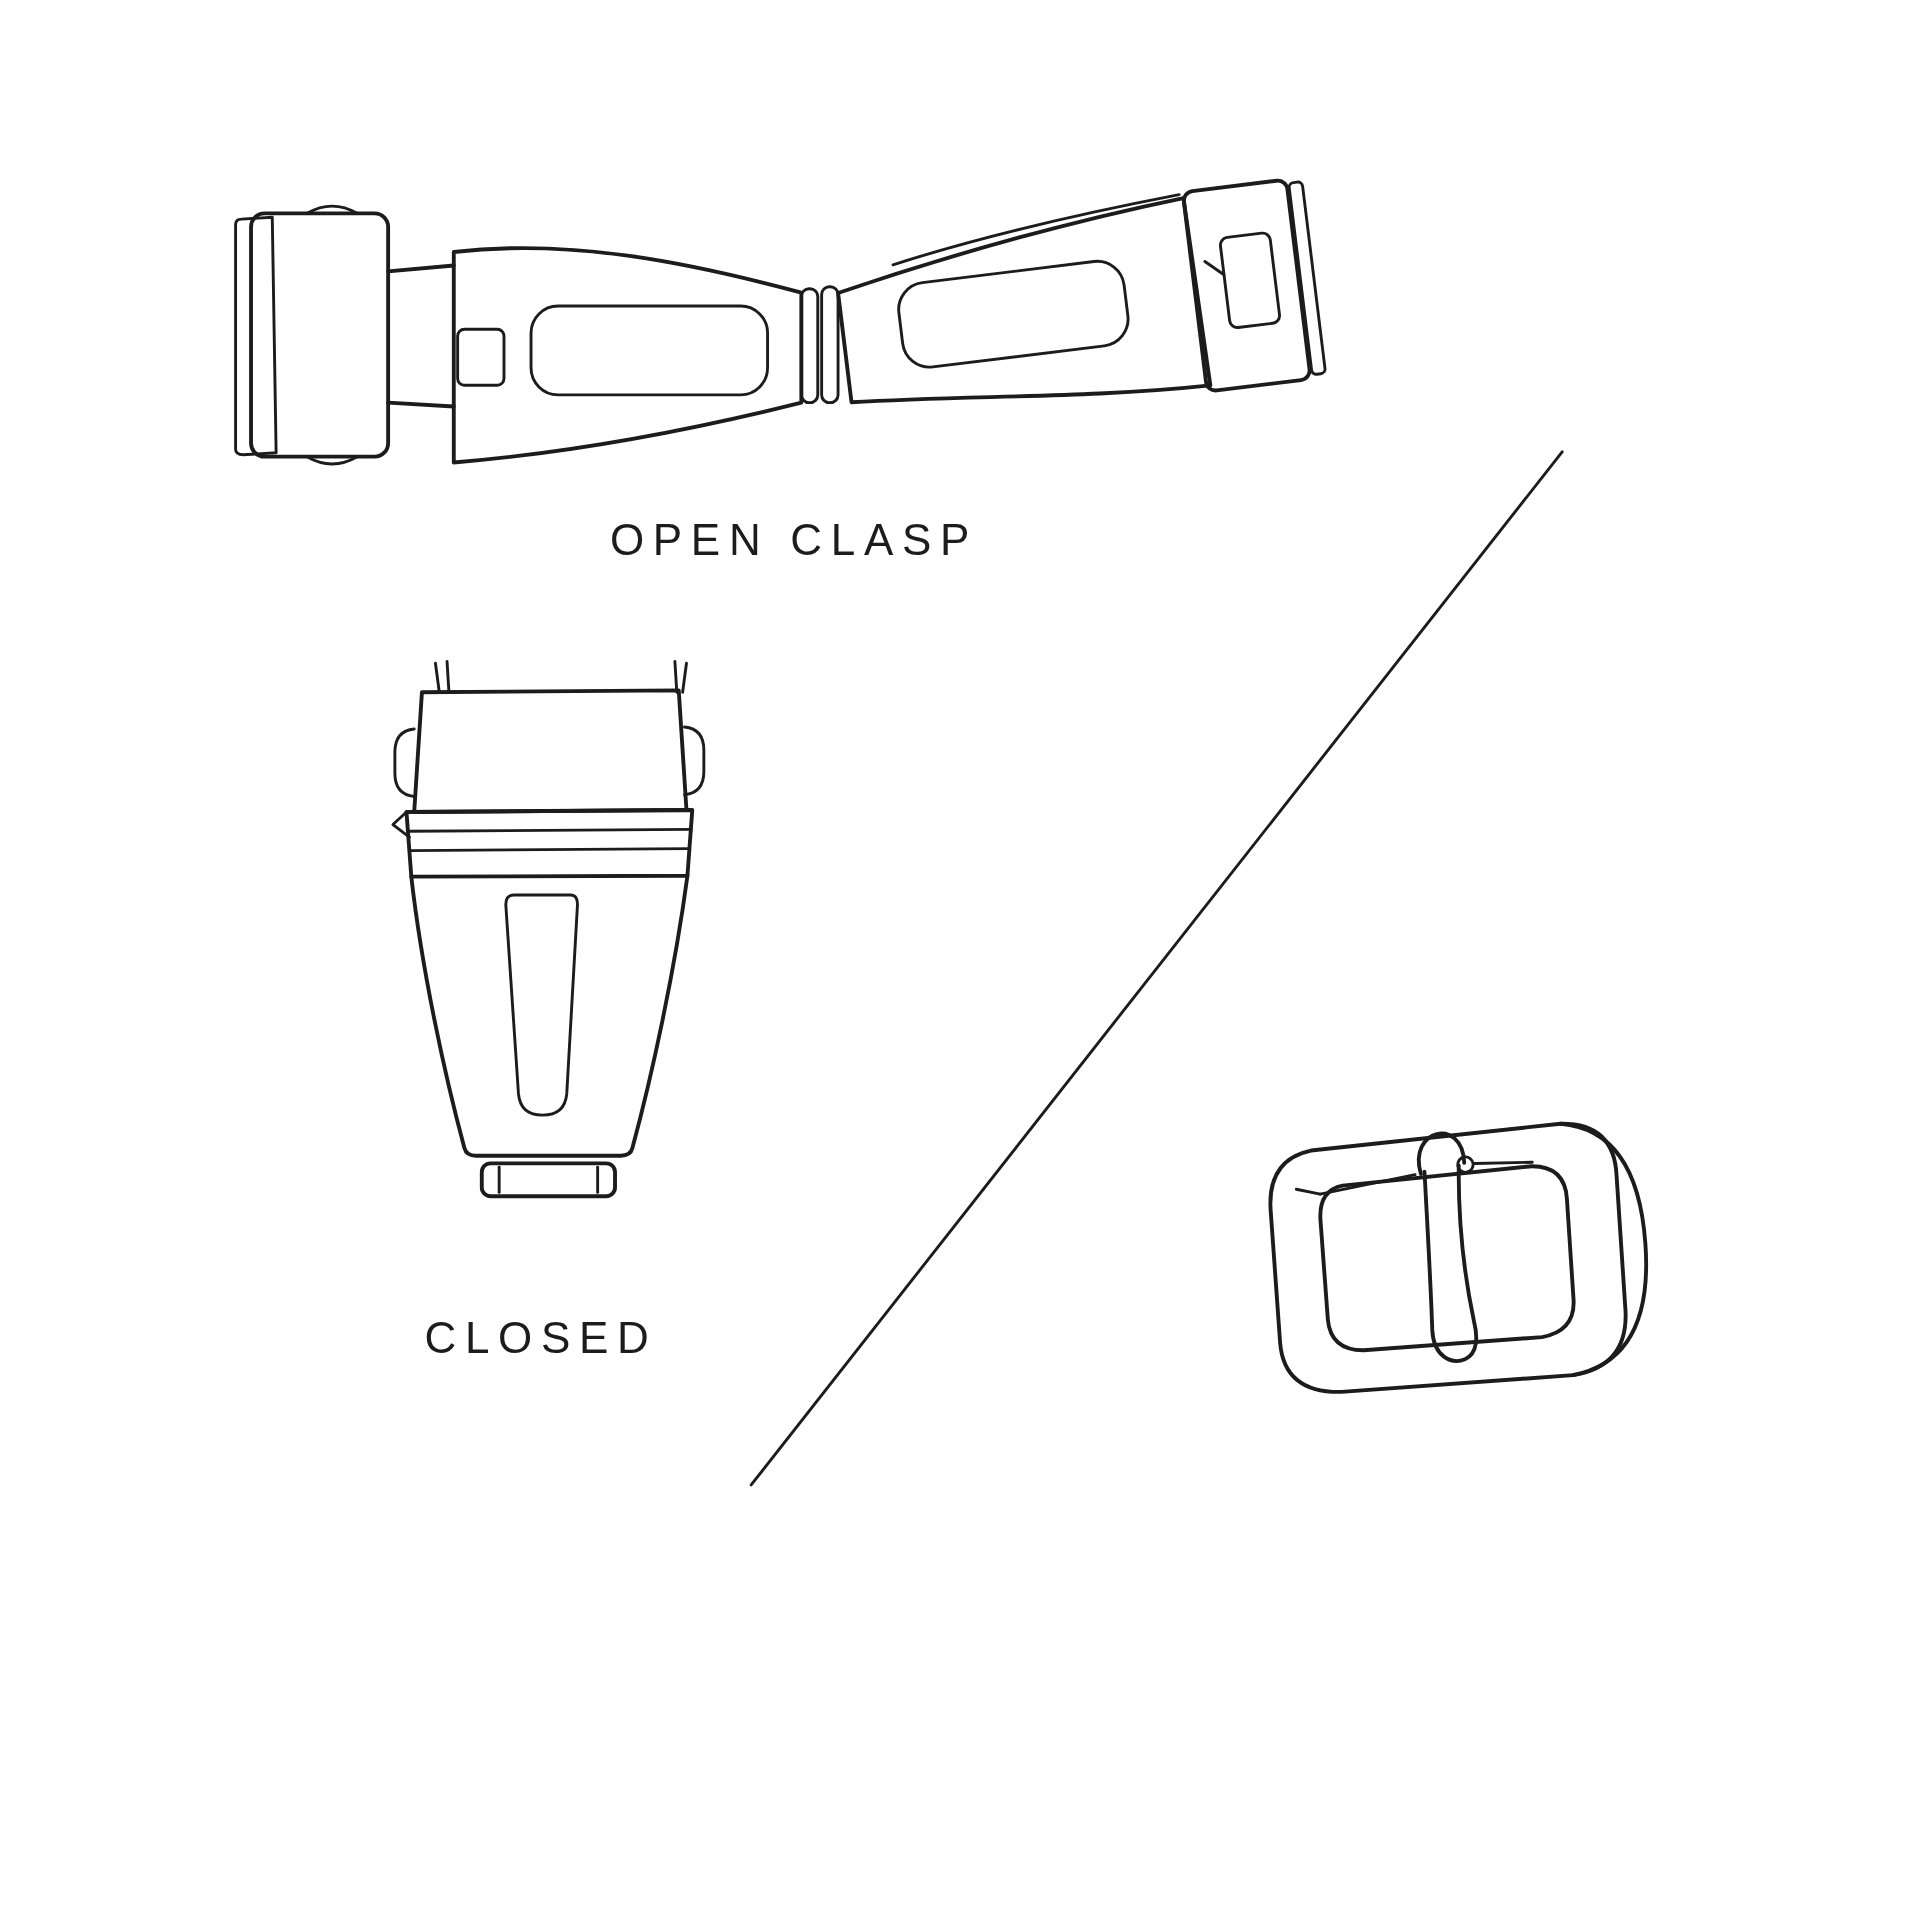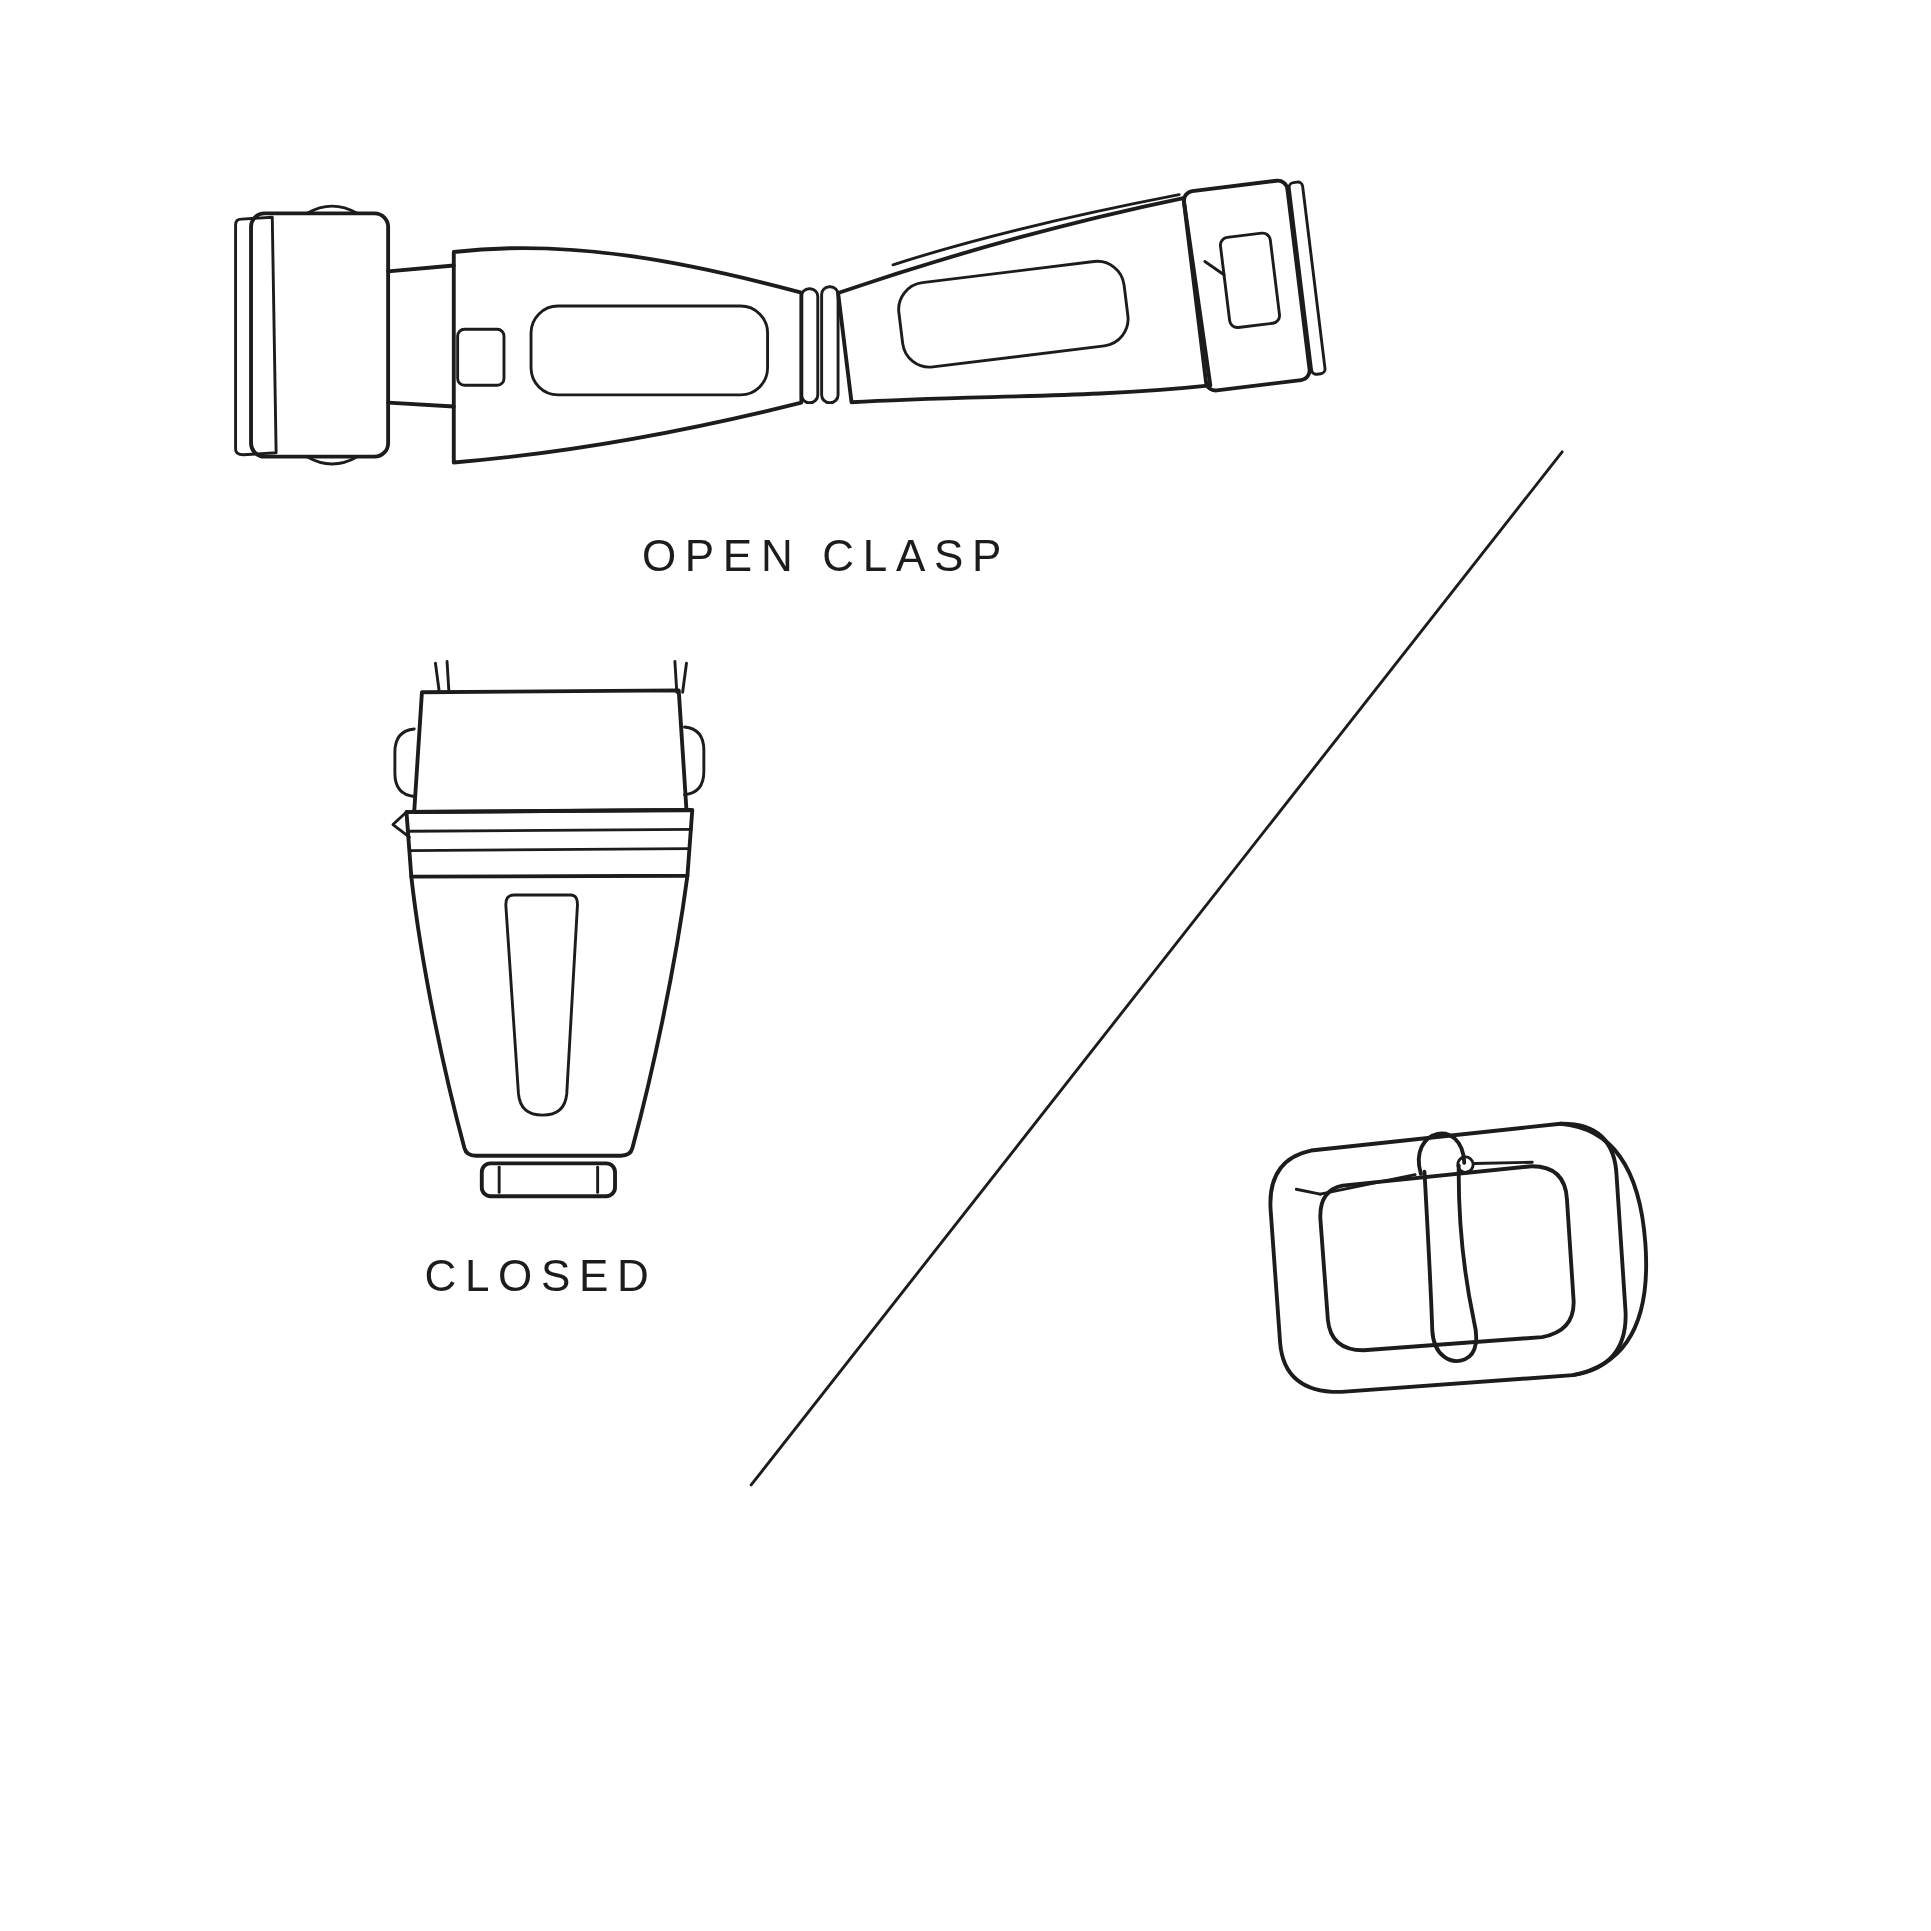--- a/index.html
+++ b/index.html
@@ -21,22 +21,22 @@
   .ln3{fill:none;stroke:var(--line);stroke-width:3;stroke-linecap:round;stroke-linejoin:round;}
   .label{
     position:absolute;
     color:var(--text);
     font-size:44px;
     letter-spacing:8.7px;
     white-space:nowrap;
     transform:translateX(-50%);
     font-weight:400;
   }
-  .open-clasp-label{left:826px;top:515px;margin-top:16px;}
-  .closed-label{left:541px;top:1251px;text-align:center;}
+  .open-clasp-label{left:794px;top:515px;}
+  .closed-label{left:541px;top:1313px;text-align:center;}
   .title{
     position:absolute;
     left:975px;top:1726px;
     transform:translateX(-50%);
     color:var(--text);
     font-size:83px;
     letter-spacing:23px;
     white-space:nowrap;
     font-weight:400;
   }

